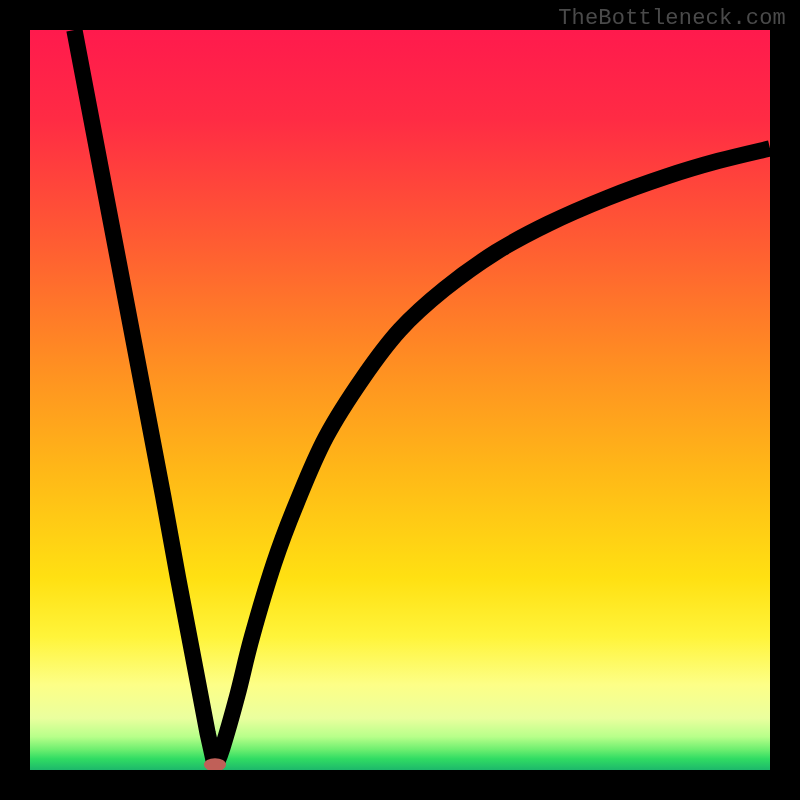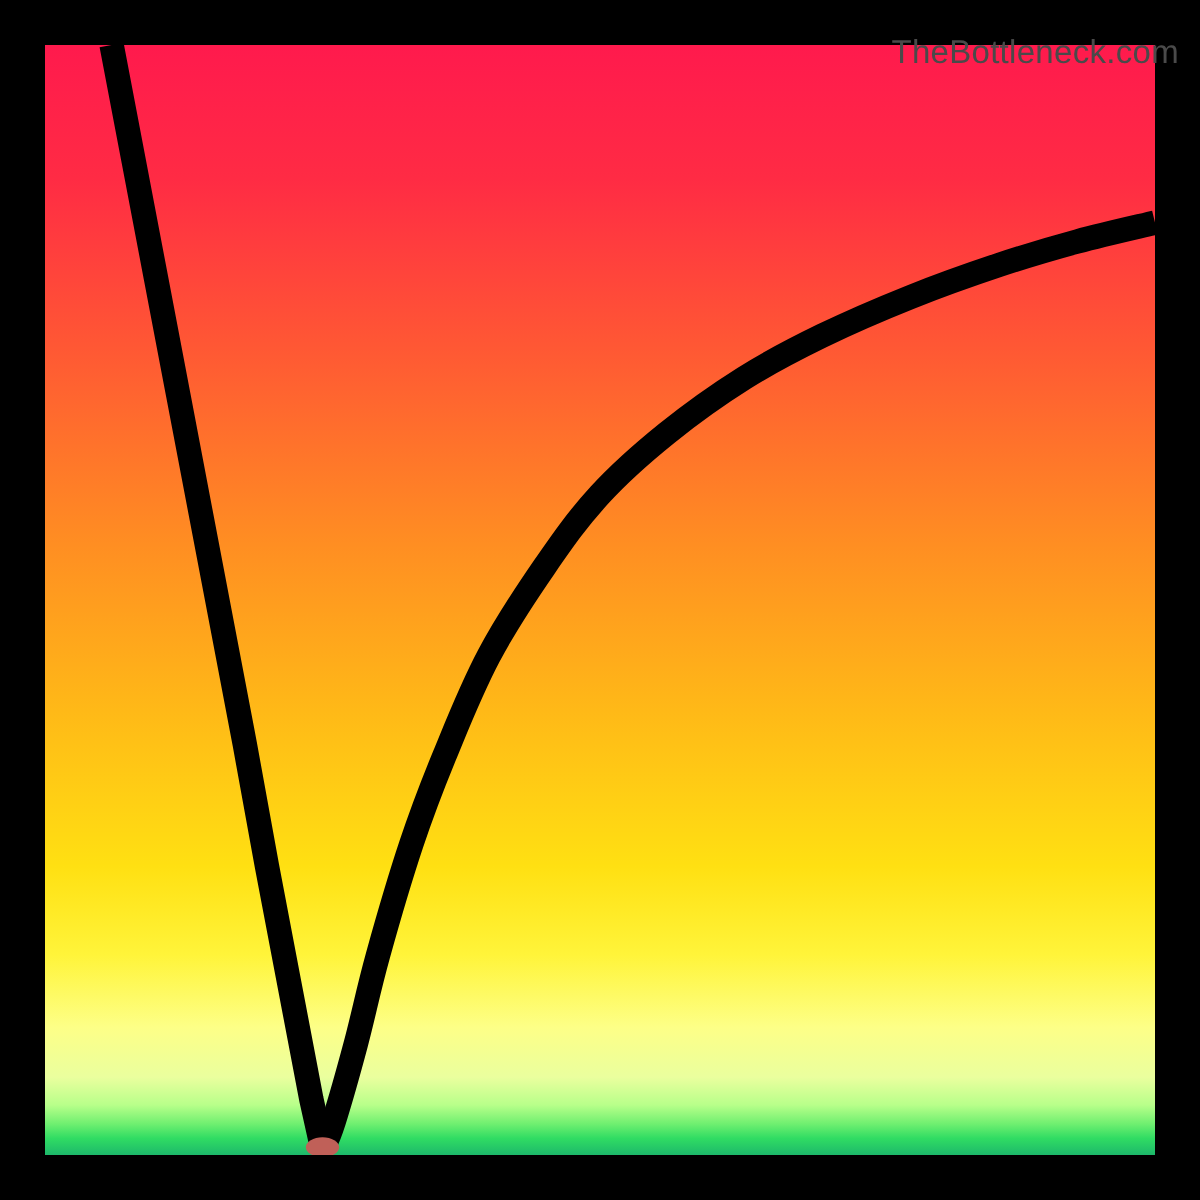--- a/index.html
+++ b/index.html
@@ -11,28 +11,29 @@
     font-family: Arial, Helvetica, sans-serif;
   }
   .frame {
     width: 800px;
     height: 800px;
     background: #000;
     position: relative;
   }
   .watermark {
     position: absolute;
-    top: 22px;
+    top: 6px;
     right: 14px;
     color: #4a4a4a;
     font-size: 22px;
     font-weight: 500;
     letter-spacing: 0.2px;
     z-index: 20;
     user-select: none;
+    font-family: Liberation Mono, monospace;
   }
   .plot {
     position: absolute;
     left: 30px;
     top: 30px;
     width: 740px;
     height: 740px;
   }
   svg {
     display: block;

